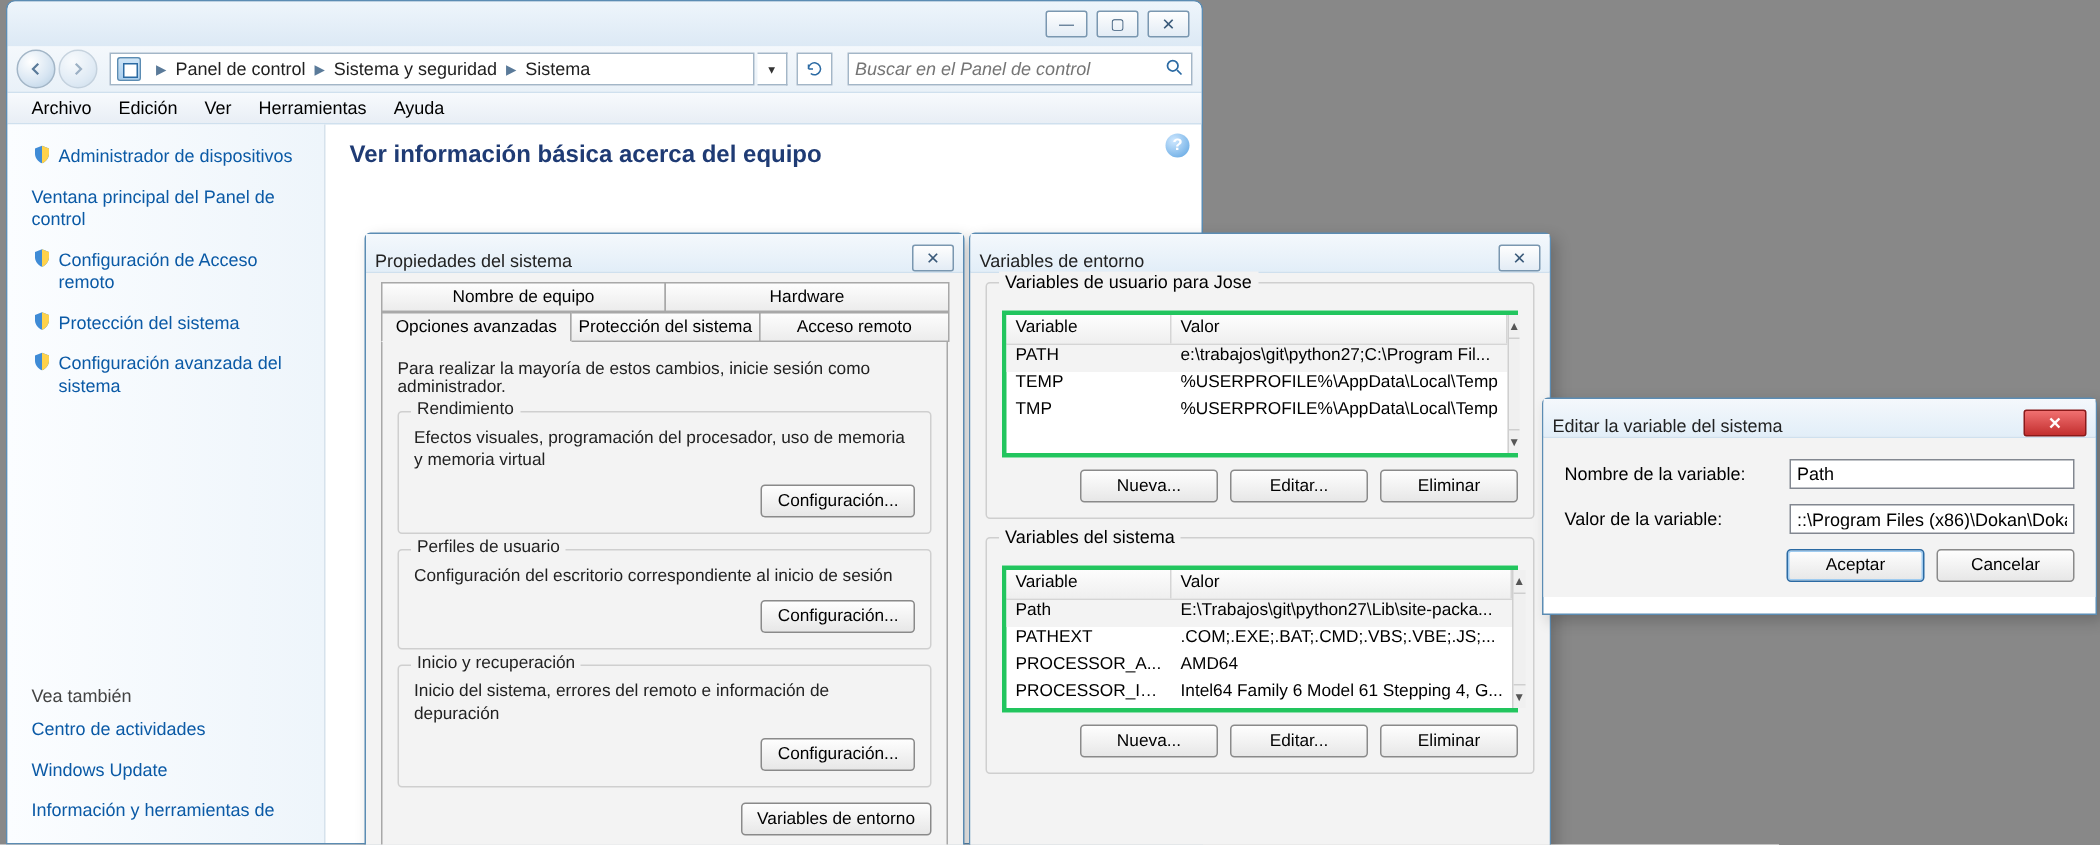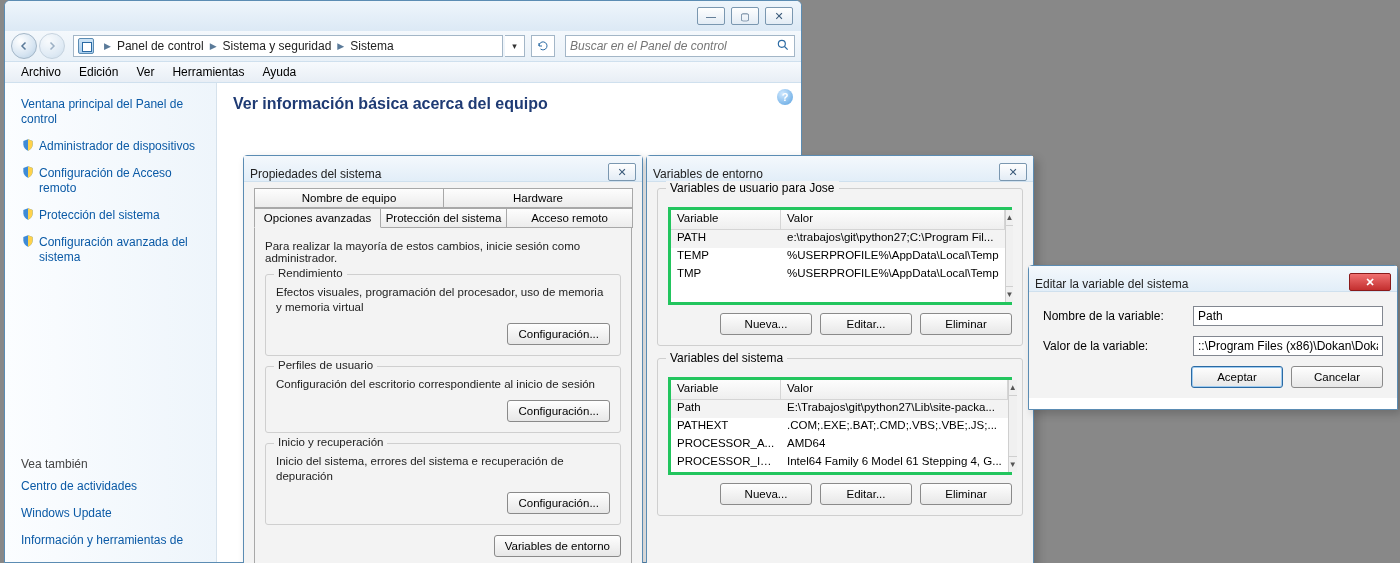--- a/index.html
+++ b/index.html
@@ -195,29 +195,29 @@
   <div class="menubar">
     <span>Archivo</span>
     <span>Edición</span>
     <span>Ver</span>
     <span>Herramientas</span>
     <span>Ayuda</span>
   </div>
 
   <div class="content-row">
     <div class="sidebar">
-      <div class="link" style="padding-left:0">Ventana principal del Panel de control</div>
-
       <div class="link">
         <span class="shield"><svg viewBox="0 0 24 24">
               <path fill="#3f8bd6" d="M12 2l8 3v6c0 5-3.5 9-8 11-4.5-2-8-6-8-11V5l8-3z"></path>
               <path fill="#ffd24a" d="M12 2v20c4.5-2 8-6 8-11V5l-8-3z"></path>
             </svg></span>
         <span>Administrador de dispositivos</span>
       </div>
+
+      <div class="link" style="padding-left:0">Ventana principal del Panel de control</div>
       <div class="link">
         <span class="shield"><svg viewBox="0 0 24 24">
               <path fill="#3f8bd6" d="M12 2l8 3v6c0 5-3.5 9-8 11-4.5-2-8-6-8-11V5l8-3z"></path>
               <path fill="#ffd24a" d="M12 2v20c4.5-2 8-6 8-11V5l-8-3z"></path>
             </svg></span>
         <span>Configuración de Acceso remoto</span>
       </div>
       <div class="link">
         <span class="shield"><svg viewBox="0 0 24 24">
               <path fill="#3f8bd6" d="M12 2l8 3v6c0 5-3.5 9-8 11-4.5-2-8-6-8-11V5l8-3z"></path>
@@ -272,21 +272,21 @@
       </div>
 
       <div class="groupbox">
         <div class="legend">Perfiles de usuario</div>
         <div class="desc">Configuración del escritorio correspondiente al inicio de sesión</div>
         <div class="btn-row-right"><span class="btn">Configuración...</span></div>
       </div>
 
       <div class="groupbox">
         <div class="legend">Inicio y recuperación</div>
-        <div class="desc">Inicio del sistema, errores del sistema e recuperación de depuración</div>
+        <div class="desc">Inicio del sistema, errores del remoto e información de depuración</div>
         <div class="btn-row-right"><span class="btn">Configuración...</span></div>
       </div>
 
       <div class="btn-row-right"><span class="btn">Variables de entorno</span></div>
     </div>
   </div>
 </div>
 
 <div class="dlg dlg2">
   <div class="dlg-title">

